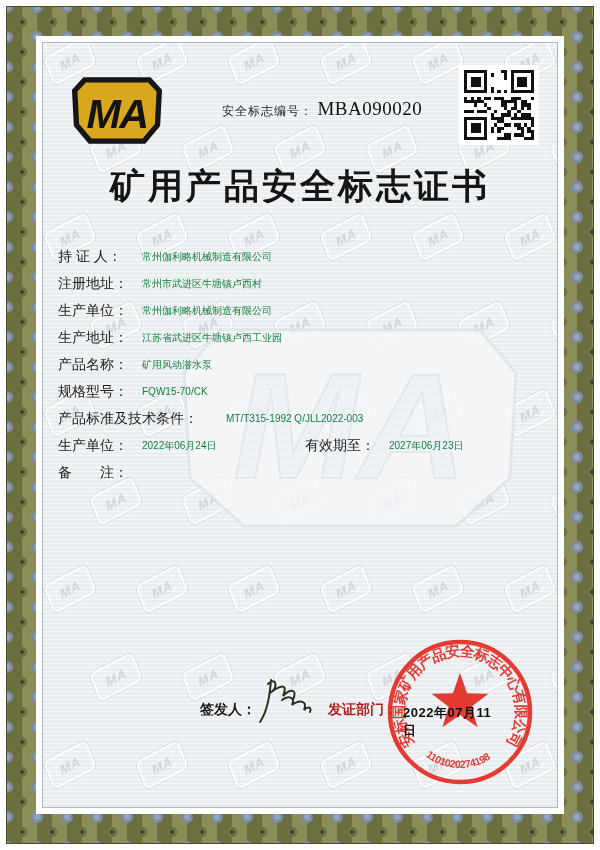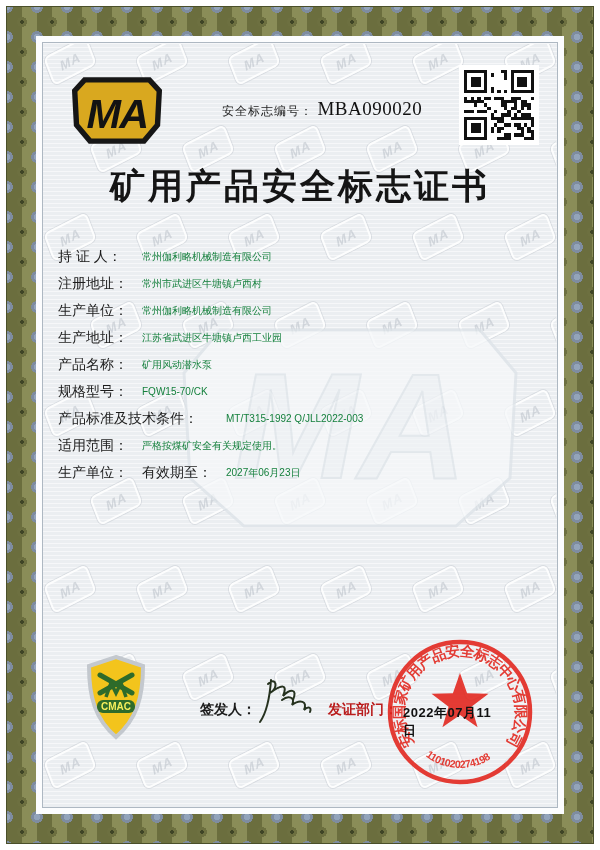--- a/index.html
+++ b/index.html
@@ -619,40 +619,32 @@
         </div>
         <div class="row">
           <span class="flabel">规格型号：</span>
           <span class="fvalue">FQW15-70/CK</span>
         </div>
         <div class="row">
           <span class="flabel wide">产品标准及技术条件：</span>
           <span class="fvalue">MT/T315-1992 Q/JLL2022-003</span>
         </div>
         <div class="row">
-          <span class="flabel">适用范围：</span>
-          <span class="fvalue">严格按煤矿安全有关规定使用。</span>
-        </div>
-        <div class="row">
           <span class="flabel">生产单位：</span>
+          <span class="fvalue mid">2022年06月24日</span>
           <span class="flabel">有效期至：</span>
           <span class="fvalue">2027年06月23日</span>
         </div>
+        <div class="row">
+          <span class="flabel">备　　注：</span>
+          <span class="fvalue"></span>
+        </div>
       </div>
 
 
-    <div class="cmac">
-      <svg viewBox="0 0 64 92" width="64" height="92">
-        <path d="M32 2 L59 11 C59 42 53 64 32 82 C11 64 5 42 5 11 Z" fill="#f3c41c" stroke="#c3c8ce" stroke-width="4"></path>
-        <path d="M16 20 L48 38 M48 20 L16 38" stroke="#2e6b2a" stroke-width="5" stroke-linecap="round"></path>
-        <path d="M22 42 L27 28 L32 38 L37 28 L42 42" fill="none" stroke="#2e6b2a" stroke-width="3.5"></path>
-        <rect x="13" y="45" width="38" height="13" rx="6" fill="#2e6b2a"></rect>
-        <text x="32" y="55" text-anchor="middle" font-family="Liberation Sans, sans-serif" font-weight="900" font-size="10" fill="#f6ef5c">CMAC</text>
-      </svg>
-    </div>
 
     <div class="signer">签发人：</div>
 
     <svg class="signature" viewBox="0 0 76 56">
       <path d="M22 10 C30 2 33 14 24 19 C36 10 42 10 37 22 C44 15 52 14 47 26
                M25 6 C24 20 21 38 14 48
                M36 26 C42 21 50 23 46 31 C54 25 62 27 58 36 C62 32 66 33 64 38" fill="none" stroke="#26321f" stroke-width="2" stroke-linecap="round"></path>
     </svg>
 
     <div class="dept">发证部门：</div>

